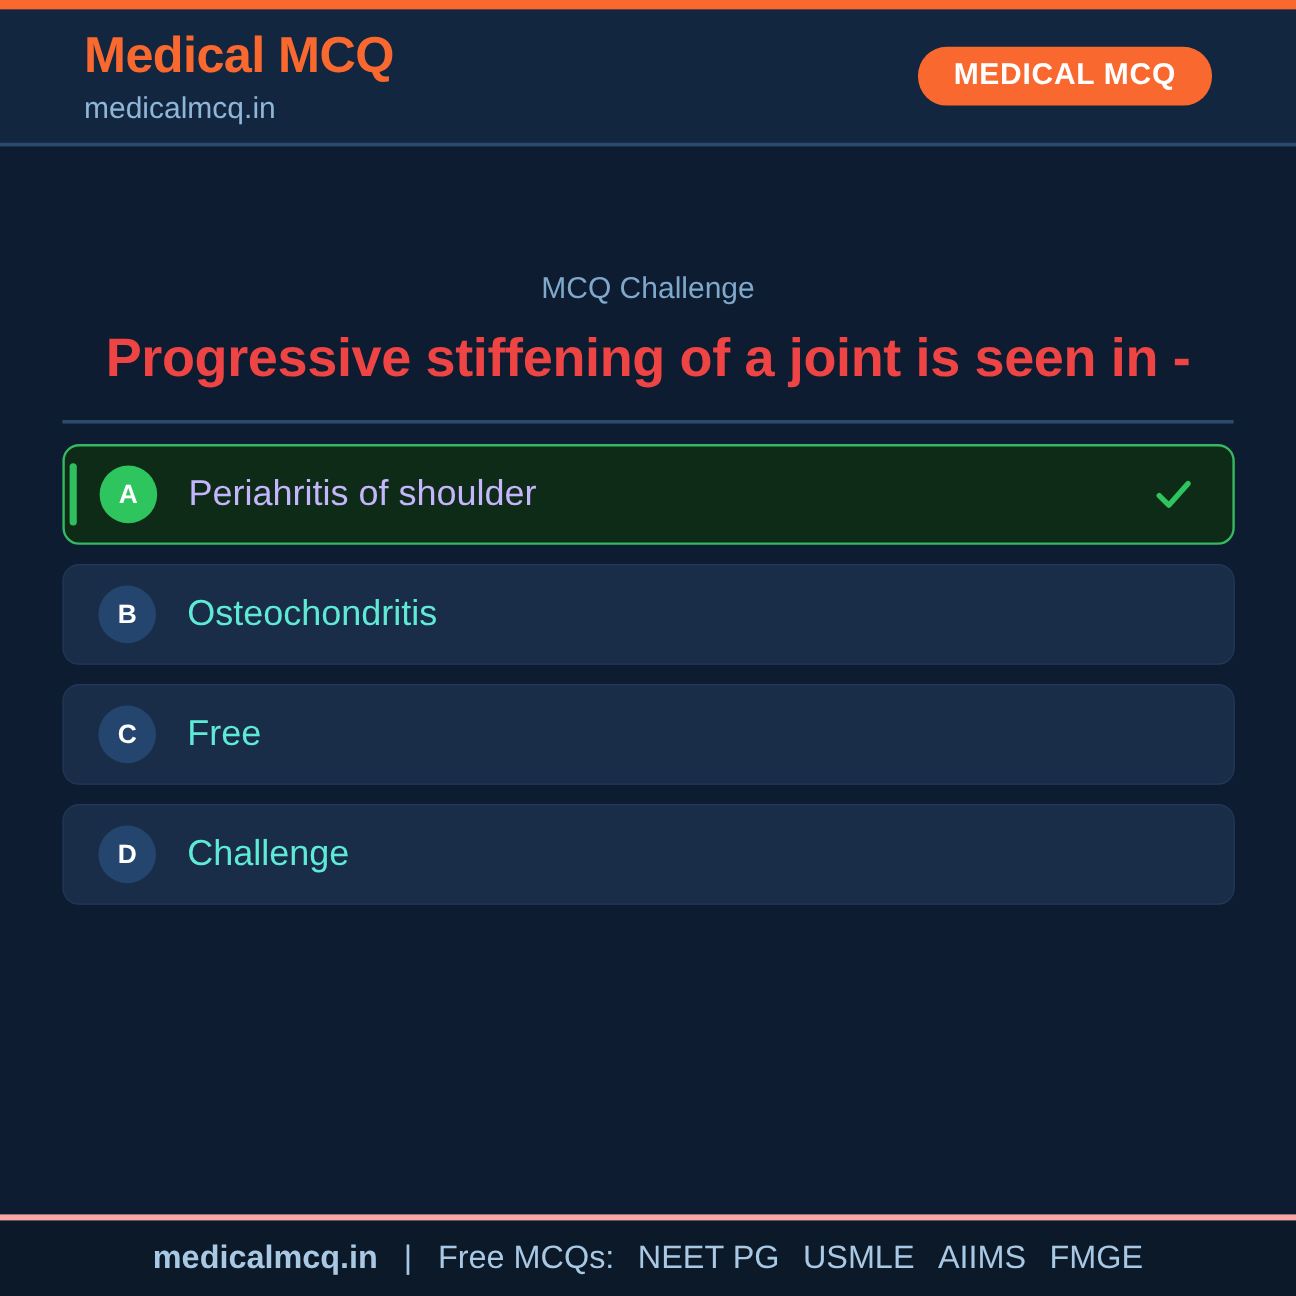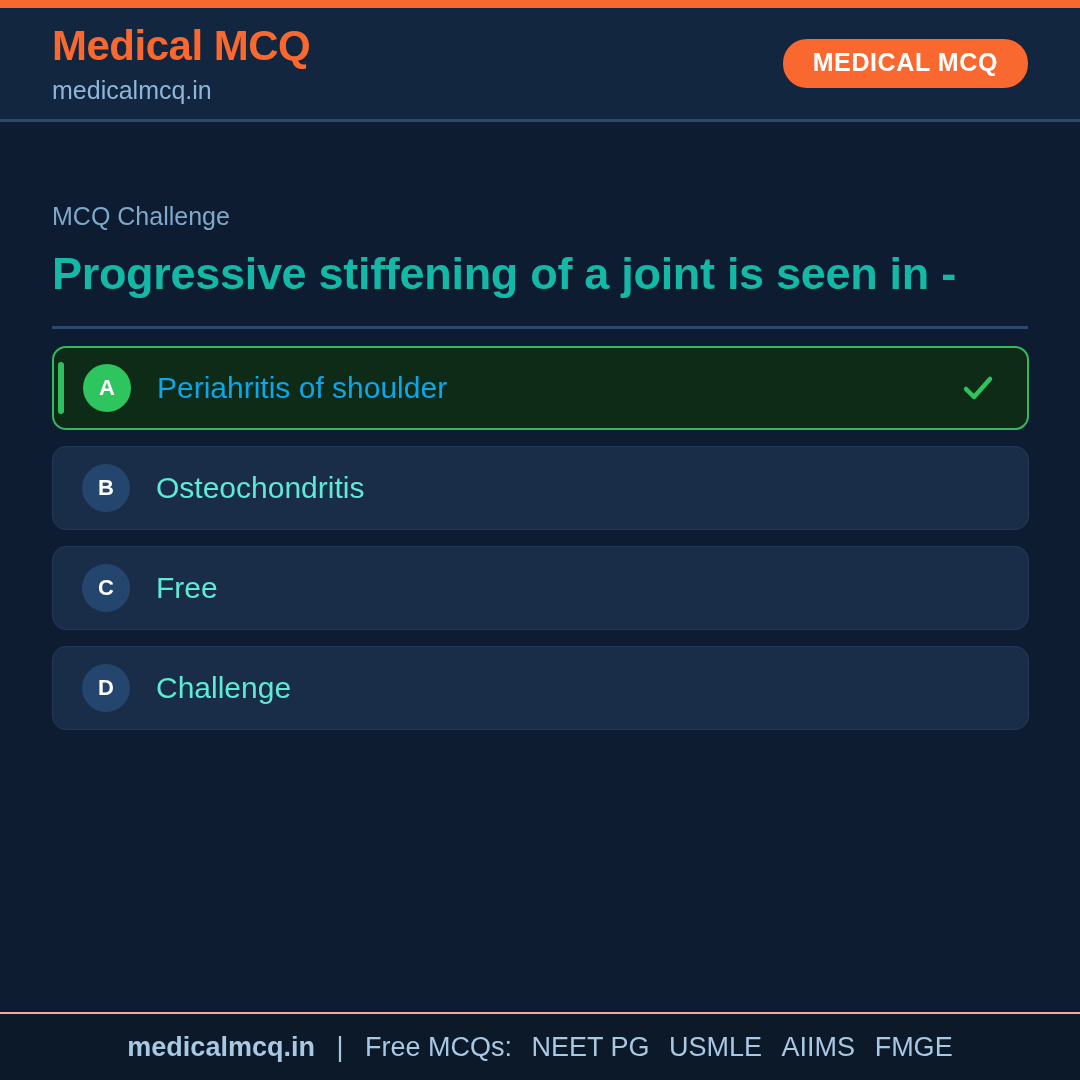--- a/index.html
+++ b/index.html
@@ -33,21 +33,21 @@
 
   
   .header {
     position: relative;
     height: 114px;
     flex: none;
     background: #13263f;
     display: flex;
     align-items: center;
     justify-content: space-between;
-    padding: 0 52px;
+    padding: 0 70px;
     box-sizing: border-box;
     border-bottom: 3px solid #2d4straight;
     border-bottom: 3px solid #2c4straight;
     border-bottom: 3px solid #2b4a6d;
   }
   .brand {
     display: flex;
     flex-direction: column;
     justify-content: center;
   }
@@ -78,30 +78,31 @@
   
   .main {
     flex: 1 1 auto;
     position: relative;
     padding: 0 52px;
     box-sizing: border-box;
     display: flex;
     flex-direction: column;
   }
   .question-block {
-    margin-top: 82px;
+    margin-top: 106px;
+    text-align: center;
   }
   .eyebrow {
     color: #7fa8ca;
     font-size: 25px;
     line-height: 1;
     margin-bottom: 18px;
   }
   .question-title {
-    color: #14b8a6;
+    color: #ef4444;
     font-size: 45px;
     font-weight: bold;
     line-height: 1.18;
     letter-spacing: -0.3px;
     max-width: 990px;
   }
   .rule {
     height: 3px;
     background: #2b4straight;
     background: #2b4a6d;
@@ -167,33 +168,33 @@
     bottom: 14px;
     width: 6px;
     border-radius: 3px;
     background: #2fbf5e;
   }
   .option.correct .badge {
     background: #2ec45e;
     color: #ffffff;
   }
   .option.correct .label {
-    color: #0ea5e9;
+    color: #c4b5fd;
     text-align: center;
   }
   .option.correct .tick {
     display: block;
   }
 
   
   .footer {
     flex: none;
     height: 68px;
     background: #0b1929;
-    border-top: 2px solid #fca5a5;
+    border-top: 5px solid #fca5a5;
     display: flex;
     align-items: center;
     justify-content: center;
     box-sizing: border-box;
   }
   .footer-inner {
     color: #a8c8e4;
     font-size: 27px;
     line-height: 1;
     white-space: nowrap;

